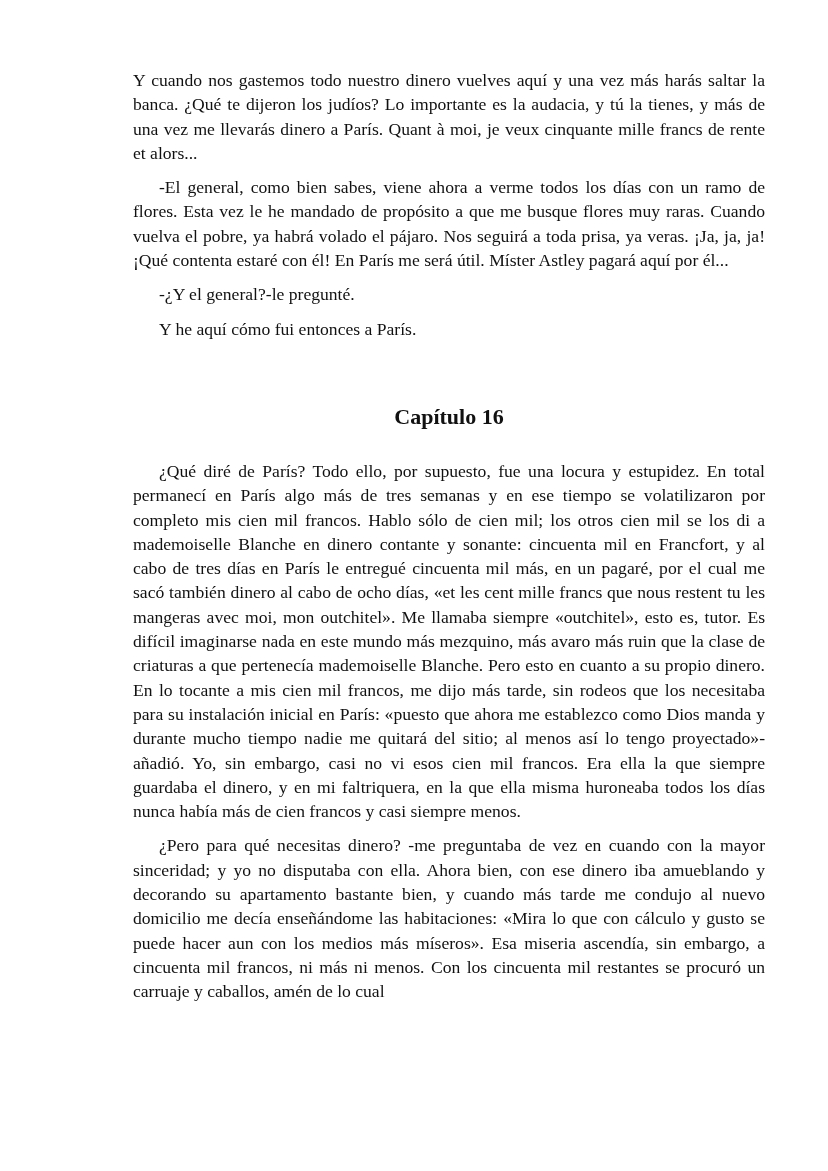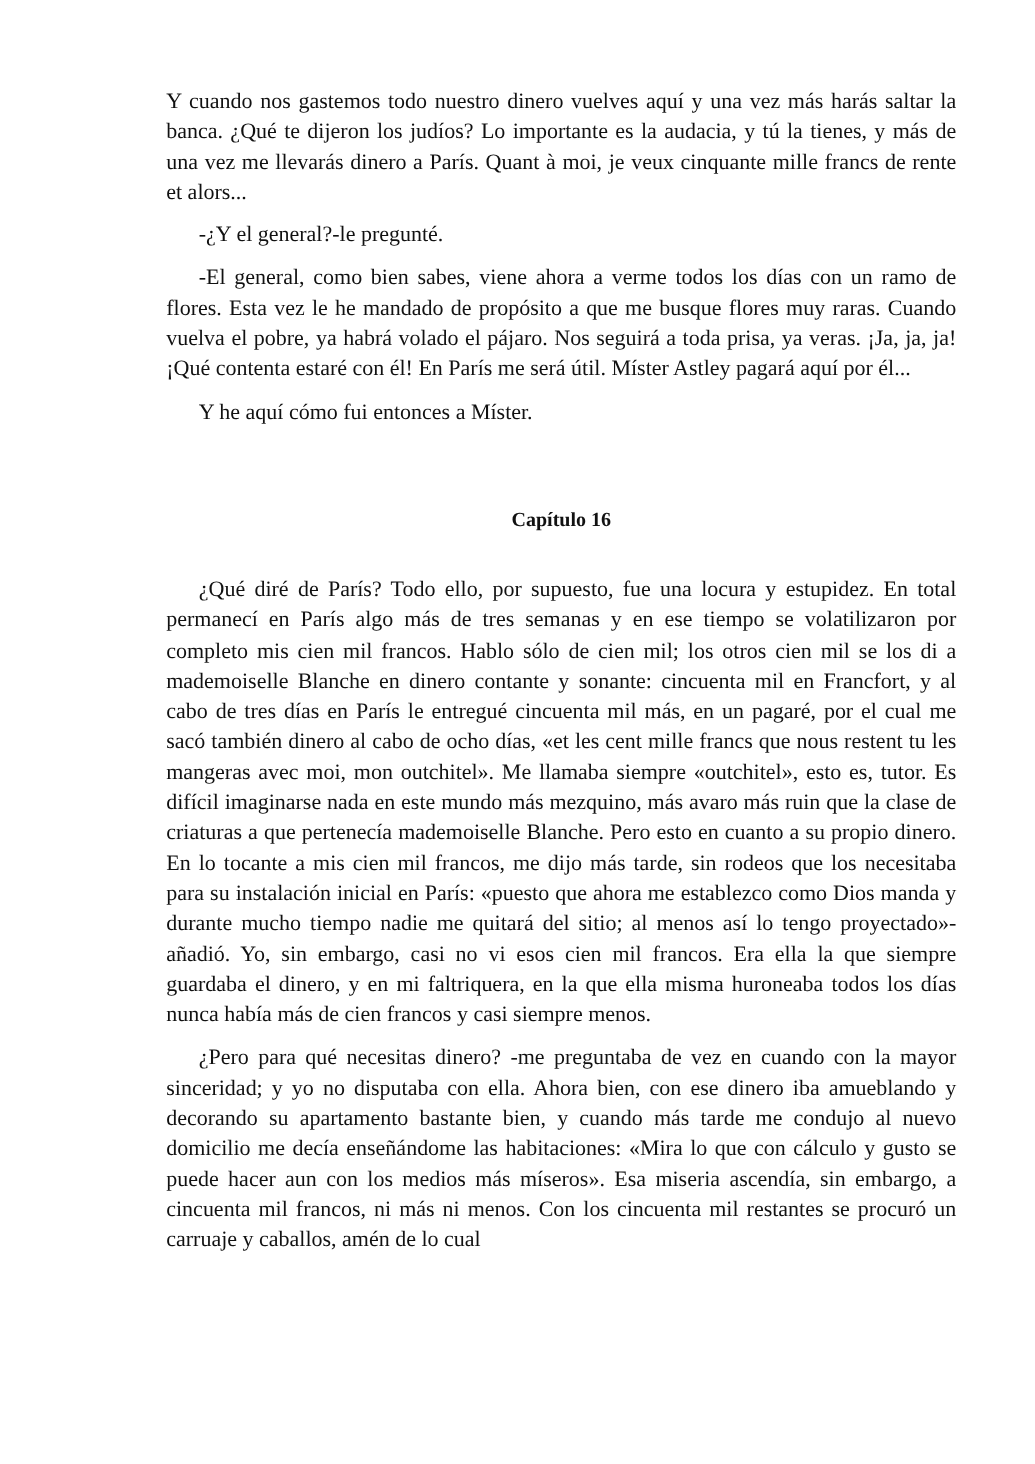--- a/index.html
+++ b/index.html
@@ -27,32 +27,32 @@
       line-height: 24.3px;
       text-align: justify;
       margin: 0 0 10px 0;
       text-indent: 0;
     }
     .para.indent {
       text-indent: 26px;
     }
     .chapter-title {
       font-weight: bold;
-      font-size: 16px;
+      font-size: 22px;
       text-align: center;
       margin: 64px 0 30px 0;
       line-height: 24px;
     }
   </style>
 </head>
 <body>
 
 <div class="page">
   <p class="para">Y cuando nos gastemos todo nuestro dinero vuelves aquí y una vez más harás saltar la banca. ¿Qué te dijeron los judíos? Lo importante es la audacia, y tú la tienes, y más de una vez me llevarás dinero a París. Quant à moi, je veux cinquante mille francs de rente et alors...</p>
+  <p class="para indent">-El general, como bien sabes, viene ahora a verme todos los días con un ramo de flores. Esta vez le he mandado de propósito a que me busque flores muy raras. Cuando vuelva el pobre, ya habrá volado el pájaro. Nos seguirá a toda prisa, ya veras. ¡Ja, ja, ja! ¡Qué contenta estaré con él! En París me será útil. Míster Astley pagará aquí por él...</p>
   <p class="para indent">-¿Y el general?-le pregunté.</p>
-  <p class="para indent">-El general, como bien sabes, viene ahora a verme todos los días con un ramo de flores. Esta vez le he mandado de propósito a que me busque flores muy raras. Cuando vuelva el pobre, ya habrá volado el pájaro. Nos seguirá a toda prisa, ya veras. ¡Ja, ja, ja! ¡Qué contenta estaré con él! En París me será útil. Míster Astley pagará aquí por él...</p>
-  <p class="para indent">Y he aquí cómo fui entonces a Míster.</p>
+  <p class="para indent">Y he aquí cómo fui entonces a París.</p>
 
   <h2 class="chapter-title">Capítulo 16</h2>
 
   <p class="para indent">¿Qué diré de París? Todo ello, por supuesto, fue una locura y estupidez. En total permanecí en París algo más de tres semanas y en ese tiempo se volatilizaron por completo mis cien mil francos. Hablo sólo de cien mil; los otros cien mil se los di a mademoiselle Blanche en dinero contante y sonante: cincuenta mil en Francfort, y al cabo de tres días en París le entregué cincuenta mil más, en un pagaré, por el cual me sacó también dinero al cabo de ocho días, «et les cent mille francs que nous restent tu les mangeras avec moi, mon outchitel». Me llamaba siempre «outchitel», esto es, tutor. Es difícil imaginarse nada en este mundo más mezquino, más avaro más ruin que la clase de criaturas a que pertenecía mademoiselle Blanche. Pero esto en cuanto a su propio dinero. En lo tocante a mis cien mil francos, me dijo más tarde, sin rodeos que los necesitaba para su instalación inicial en París: «puesto que ahora me establezco como Dios manda y durante mucho tiempo nadie me quitará del sitio; al menos así lo tengo proyectado»-añadió. Yo, sin embargo, casi no vi esos cien mil francos. Era ella la que siempre guardaba el dinero, y en mi faltriquera, en la que ella misma huroneaba todos los días nunca había más de cien francos y casi siempre menos.</p>
   <p class="para indent">¿Pero para qué necesitas dinero? -me preguntaba de vez en cuando con la mayor sinceridad; y yo no disputaba con ella. Ahora bien, con ese dinero iba amueblando y decorando su apartamento bastante bien, y cuando más tarde me condujo al nuevo domicilio me decía enseñándome las habitaciones: «Mira lo que con cálculo y gusto se puede hacer aun con los medios más míseros». Esa miseria ascendía, sin embargo, a cincuenta mil francos, ni más ni menos. Con los cincuenta mil restantes se procuró un carruaje y caballos, amén de lo cual</p>
 </div>
 
 </body></html>

